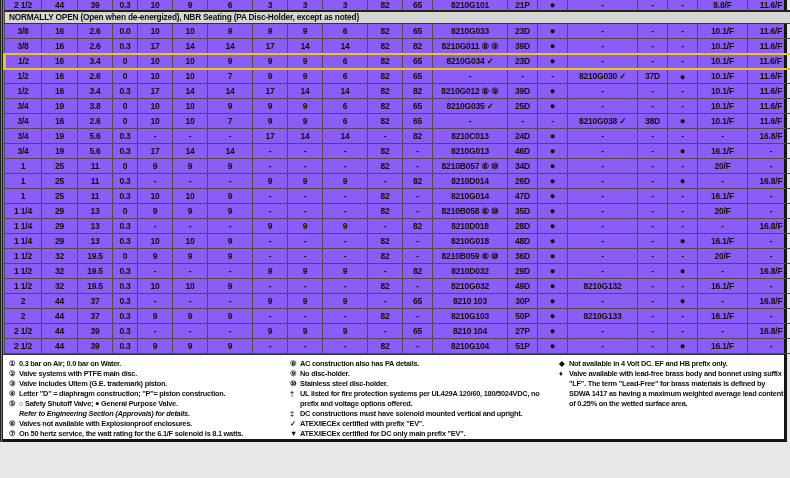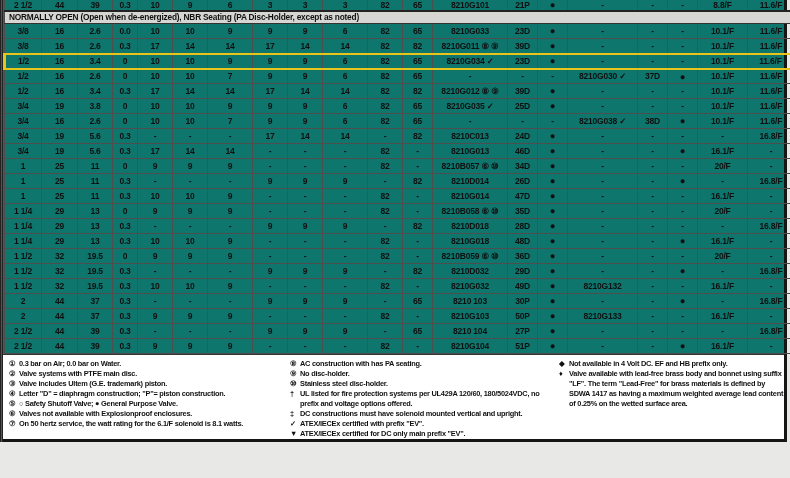--- a/index.html
+++ b/index.html
@@ -1,19 +1,19 @@
 <!DOCTYPE html>
 <html style="--hl: #e9c419;"><head>
 <meta charset="utf-8">
 <style>
   * { margin:0; padding:0; box-sizing:border-box; }
   html,body { width:790px; height:478px; overflow:hidden; }
   body { background:#e8e8e6; font-family:"Liberation Sans", sans-serif; }
   .page { position:relative; width:790px; height:478px; }
-  .sheet { position:absolute; left:0; top:0; width:787px; background:#0f766e;
+  .sheet { position:absolute; left:0; top:0; width:787px; background:#8b5cf6;
            border-left:3px double #222; border-right:3px solid #161616; }
   table { width:100%; border-collapse:collapse; table-layout:fixed; }
   td { border:1px solid #4e4e4e; text-align:center; vertical-align:middle;
        font-size:8.5px; font-weight:bold; color:#101010; height:15px;
        padding:0; line-height:1; letter-spacing:-0.2px; overflow:hidden; white-space:nowrap; }
   tr.partial-row td { border-top:none; height:10px; }
   tr.section-row td { background:#d6d6d3; text-align:left; padding-left:4px;
        font-size:8.3px; height:13px; border-top:2px solid #222; border-bottom:1px solid #333; }
   tr.hl-row td { border-top:2px solid var(--hl,#e9c419); border-bottom:2px solid var(--hl,#e9c419); }
   tr.hl-row td:first-child { border-left:3px solid var(--hl,#e9c419); }
@@ -584,35 +584,35 @@
           <div class="fnitem">
             <span class="fnsym">③</span>
             <span class="fntext"><span>Valve includes Ultem (G.E. trademark) piston.</span></span>
           </div>
           <div class="fnitem">
             <span class="fnsym">④</span>
             <span class="fntext"><span>Letter "D" = diaphragm construction; "P"= piston construction.</span></span>
           </div>
           <div class="fnitem">
             <span class="fnsym">⑤</span>
-            <span class="fntext"><span>○ Safety Shutoff Valve; ● General Purpose Valve.</span></span>
+            <span class="fntext"><span>○ Safety Shutoff Valve; ● General Purpose Valve.</span><div class="fnsub">Refer to Engineering Section (Approvals) for details.</div></span>
           </div>
           <div class="fnitem">
             <span class="fnsym">⑥</span>
             <span class="fntext"><span>Valves not available with Explosionproof enclosures.</span></span>
           </div>
           <div class="fnitem">
             <span class="fnsym">⑦</span>
             <span class="fntext"><span>On 50 hertz service, the watt rating for the 6.1/F solenoid is 8.1 watts.</span></span>
           </div>
         </div>
       <div class="fncol" id="fncol2">
           <div class="fnitem">
             <span class="fnsym">⑧</span>
-            <span class="fntext"><span>AC construction with has PA seating.</span></span>
+            <span class="fntext"><span>AC construction also has PA details.</span></span>
           </div>
           <div class="fnitem">
             <span class="fnsym">⑨</span>
             <span class="fntext"><span>No disc-holder.</span></span>
           </div>
           <div class="fnitem">
             <span class="fnsym">⑩</span>
             <span class="fntext"><span>Stainless steel disc-holder.</span></span>
           </div>
           <div class="fnitem">

